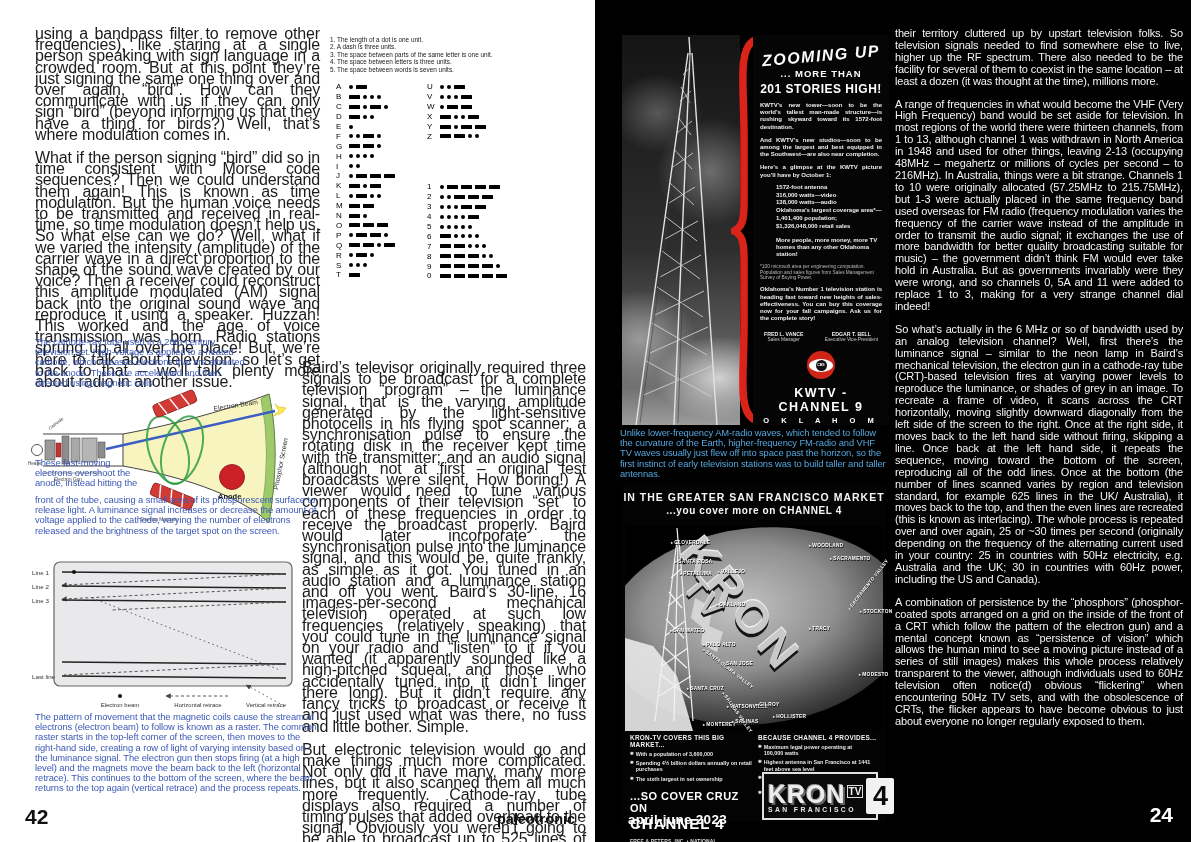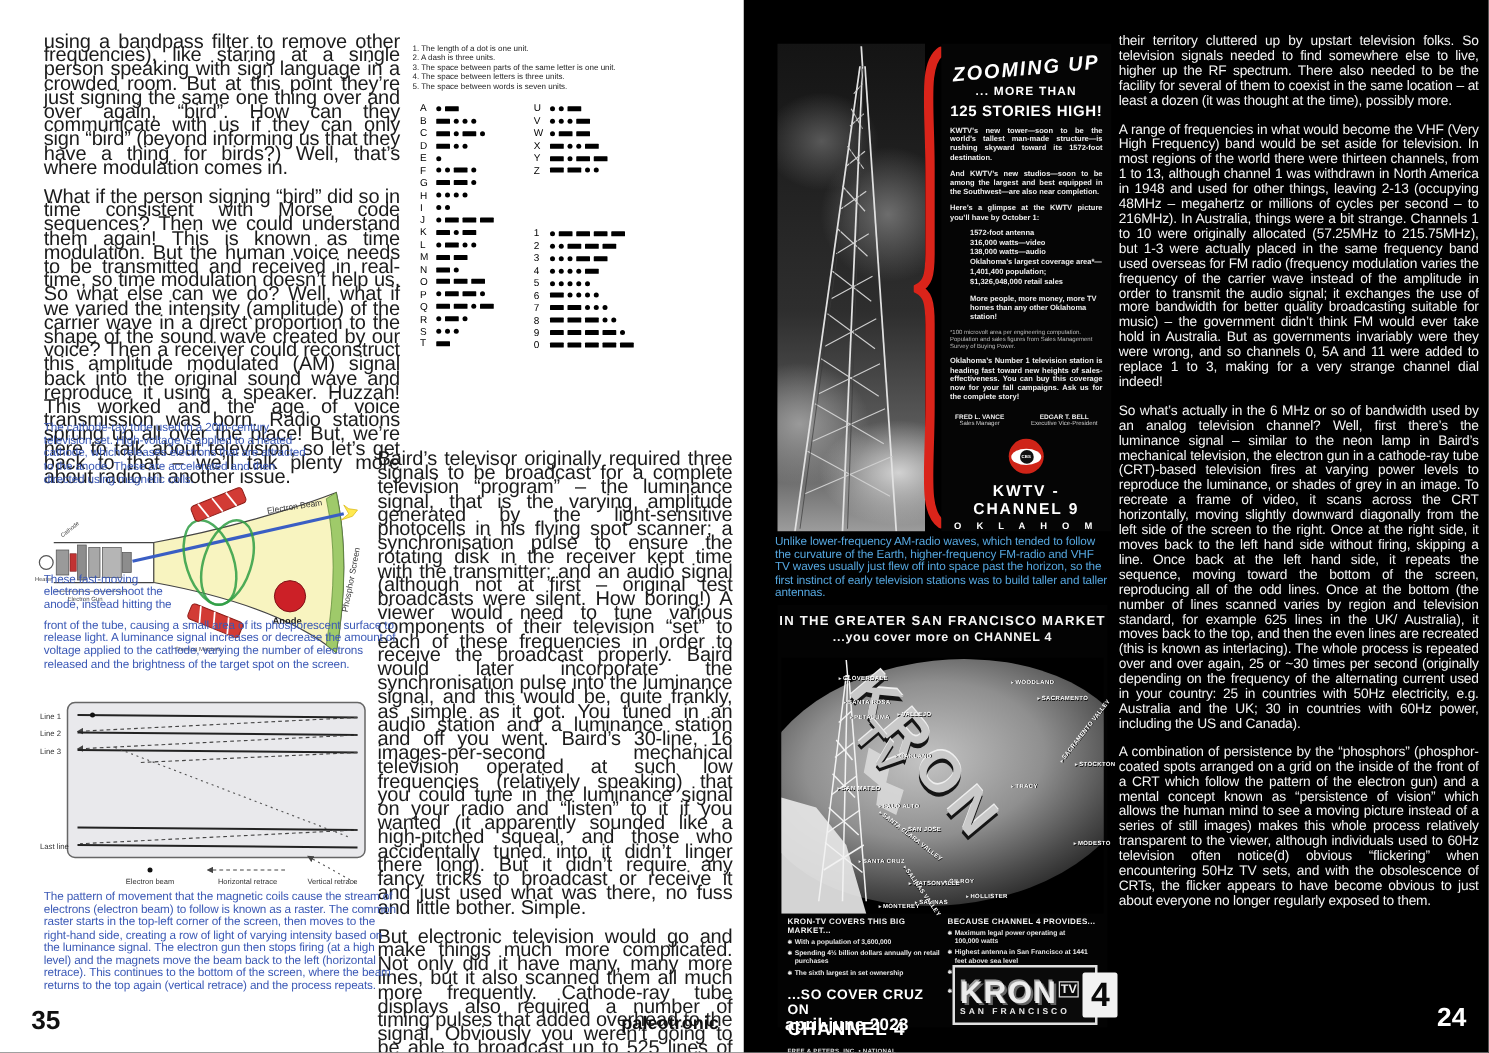--- a/index.html
+++ b/index.html
@@ -437,21 +437,21 @@
     <circle cx="88" cy="138" r="2" fill="#111"></circle>
     <line x1="196" y1="138" x2="136" y2="138" stroke="#444" stroke-width="0.9" stroke-dasharray="3,2.5" marker-end="url(#ah)"></line>
     <line x1="252" y1="148" x2="216" y2="128" stroke="#555" stroke-width="0.9" stroke-dasharray="1.6,3" marker-end="url(#ah)"></line>
     <text x="88" y="149" font-size="6" fill="#333" text-anchor="middle">Electron beam</text>
     <text x="166" y="149" font-size="6" fill="#333" text-anchor="middle">Horizontal retrace</text>
     <text x="234" y="149" font-size="6" fill="#333" text-anchor="middle">Vertical retrace</text>
   </svg>
 
   <div class="abs cap" style="left:35px;top:712px;width:283px">The pattern of movement that the magnetic coils cause the stream of electrons (electron beam) to follow is known as a raster. The common raster starts in the top-left corner of the screen, then moves to the right-hand side, creating a row of light of varying intensity based on the luminance signal. The electron gun then stops firing (at a high level) and the magnets move the beam back to the left (horizontal retrace). This continues to the bottom of the screen, where the beam returns to the top again (vertical retrace) and the process repeats.</div>
 
-  <div class="abs pgnum" style="left:25px;top:805px">35</div>
+  <div class="abs pgnum" style="left:25px;top:805px">42</div>
   <div class="abs brand" style="left:497px;top:811px">paleotronic</div>
 </div>
 
 <div class="page" id="pageR">
 
   <div class="abs" id="tower-photo">
     <svg width="118" height="390" viewBox="0 0 118 390">
       <g stroke="#e2e2e2" stroke-width="1.4">
         <line x1="14" y1="390" x2="66" y2="18"></line>
         <line x1="95" y1="390" x2="70" y2="18"></line>
@@ -486,21 +486,21 @@
     </svg>
   </div>
 
   <svg class="abs" style="left:136px;top:35px" width="24" height="390" viewBox="0 0 24 390">
     <path d="M22,6 C7,16 13,50 13,100 L13,168 C13,186 11,192 3,196 C11,200 13,206 13,224 L13,290 C13,340 7,374 22,384" fill="none" stroke="#da241a" stroke-width="7.5" stroke-linecap="round"></path>
   </svg>
 
   <div class="abs" id="kwtv">
     <div class="kw-h1">ZOOMING UP</div>
     <div class="kw-h2">... MORE THAN</div>
-    <div class="kw-h3">125 STORIES HIGH!</div>
+    <div class="kw-h3">201 STORIES HIGH!</div>
     <div class="kw-p">KWTV’s new tower—soon to be the world’s tallest man-made structure—is rushing skyward toward its 1572-foot destination.</div>
     <div class="kw-p">And KWTV’s new studios—soon to be among the largest and best equipped in the Southwest—are also near completion.</div>
     <div class="kw-p">Here’s a glimpse at the KWTV picture you’ll have by October 1:</div>
     <div class="kw-stats" id="kwtv-stats">
         <div class="kw-stat">1572-foot antenna</div>
         <div class="kw-stat">316,000 watts—video</div>
         <div class="kw-stat">138,000 watts—audio</div>
         <div class="kw-stat">Oklahoma’s largest coverage area*—</div>
         <div class="kw-stat">1,401,400 population;</div>
         <div class="kw-stat">$1,326,048,000 retail sales</div>
@@ -642,21 +642,21 @@
             </div>
             <div class="kl-city">SAN FRANCISCO</div>
           </div>
           <div class="kl-4">4</div>
         </div>
       </div>
     </div>
   </div>
 
   <div class="abs btw" style="left:300px;top:28px;width:288px">
-    <p>their territory cluttered up by upstart television folks. So television signals needed to find somewhere else to live, higher up the RF spectrum. There also needed to be the facility for several of them to coexist in the same location – at least a dozen (it was thought at the time), possibly more.</p>
+    <p>their territory cluttered up by upstart television folks. So television signals needed to find somewhere else to live, higher up the RF spectrum. There also needed to be the facility for several of them to coexist in the same location – at least a dozen (it was thought at the time), millions more.</p>
     <p>A range of frequencies in what would become the VHF (Very High Frequency) band would be set aside for television. In most regions of the world there were thirteen channels, from 1 to 13, although channel 1 was withdrawn in North America in 1948 and used for other things, leaving 2-13 (occupying 48MHz – megahertz or millions of cycles per second – to 216MHz). In Australia, things were a bit strange. Channels 1 to 10 were originally allocated (57.25MHz to 215.75MHz), but 1-3 were actually placed in the same frequency band used overseas for FM radio (frequency modulation varies the frequency of the carrier wave instead of the amplitude in order to transmit the audio signal; it exchanges the use of more bandwidth for better quality broadcasting suitable for music) – the government didn’t think FM would ever take hold in Australia. But as governments invariably were they were wrong, and so channels 0, 5A and 11 were added to replace 1 to 3, making for a very strange channel dial indeed!</p>
     <p>So what’s actually in the 6 MHz or so of bandwidth used by an analog television channel? Well, first there’s the luminance signal – similar to the neon lamp in Baird’s mechanical television, the electron gun in a cathode-ray tube (CRT)-based television fires at varying power levels to reproduce the luminance, or shades of grey in an image. To recreate a frame of video, it scans across the CRT horizontally, moving slightly downward diagonally from the left side of the screen to the right. Once at the right side, it moves back to the left hand side without firing, skipping a line. Once back at the left hand side, it repeats the sequence, moving toward the bottom of the screen, reproducing all of the odd lines. Once at the bottom (the number of lines scanned varies by region and television standard, for example 625 lines in the UK/ Australia), it moves back to the top, and then the even lines are recreated (this is known as interlacing). The whole process is repeated over and over again, 25 or ~30 times per second (originally depending on the frequency of the alternating current used in your country: 25 in countries with 50Hz electricity, e.g. Australia and the UK; 30 in countries with 60Hz power, including the US and Canada).</p>
     <p>A combination of persistence by the “phosphors” (phosphor-coated spots arranged on a grid on the inside of the front of a CRT which follow the pattern of the electron gun) and a mental concept known as “persistence of vision” which allows the human mind to see a moving picture instead of a series of still images) makes this whole process relatively transparent to the viewer, although individuals used to 60Hz television often notice(d) obvious “flickering” when encountering 50Hz TV sets, and with the obsolescence of CRTs, the flicker appears to have become obvious to just about everyone no longer regularly exposed to them.</p>
   </div>
 
   <div class="abs issuew" style="left:33px;top:812px">april-june 2023</div>
   <div class="abs pgnumw" style="right:18px;top:803px">24</div>
 </div>
 
 </body></html>

